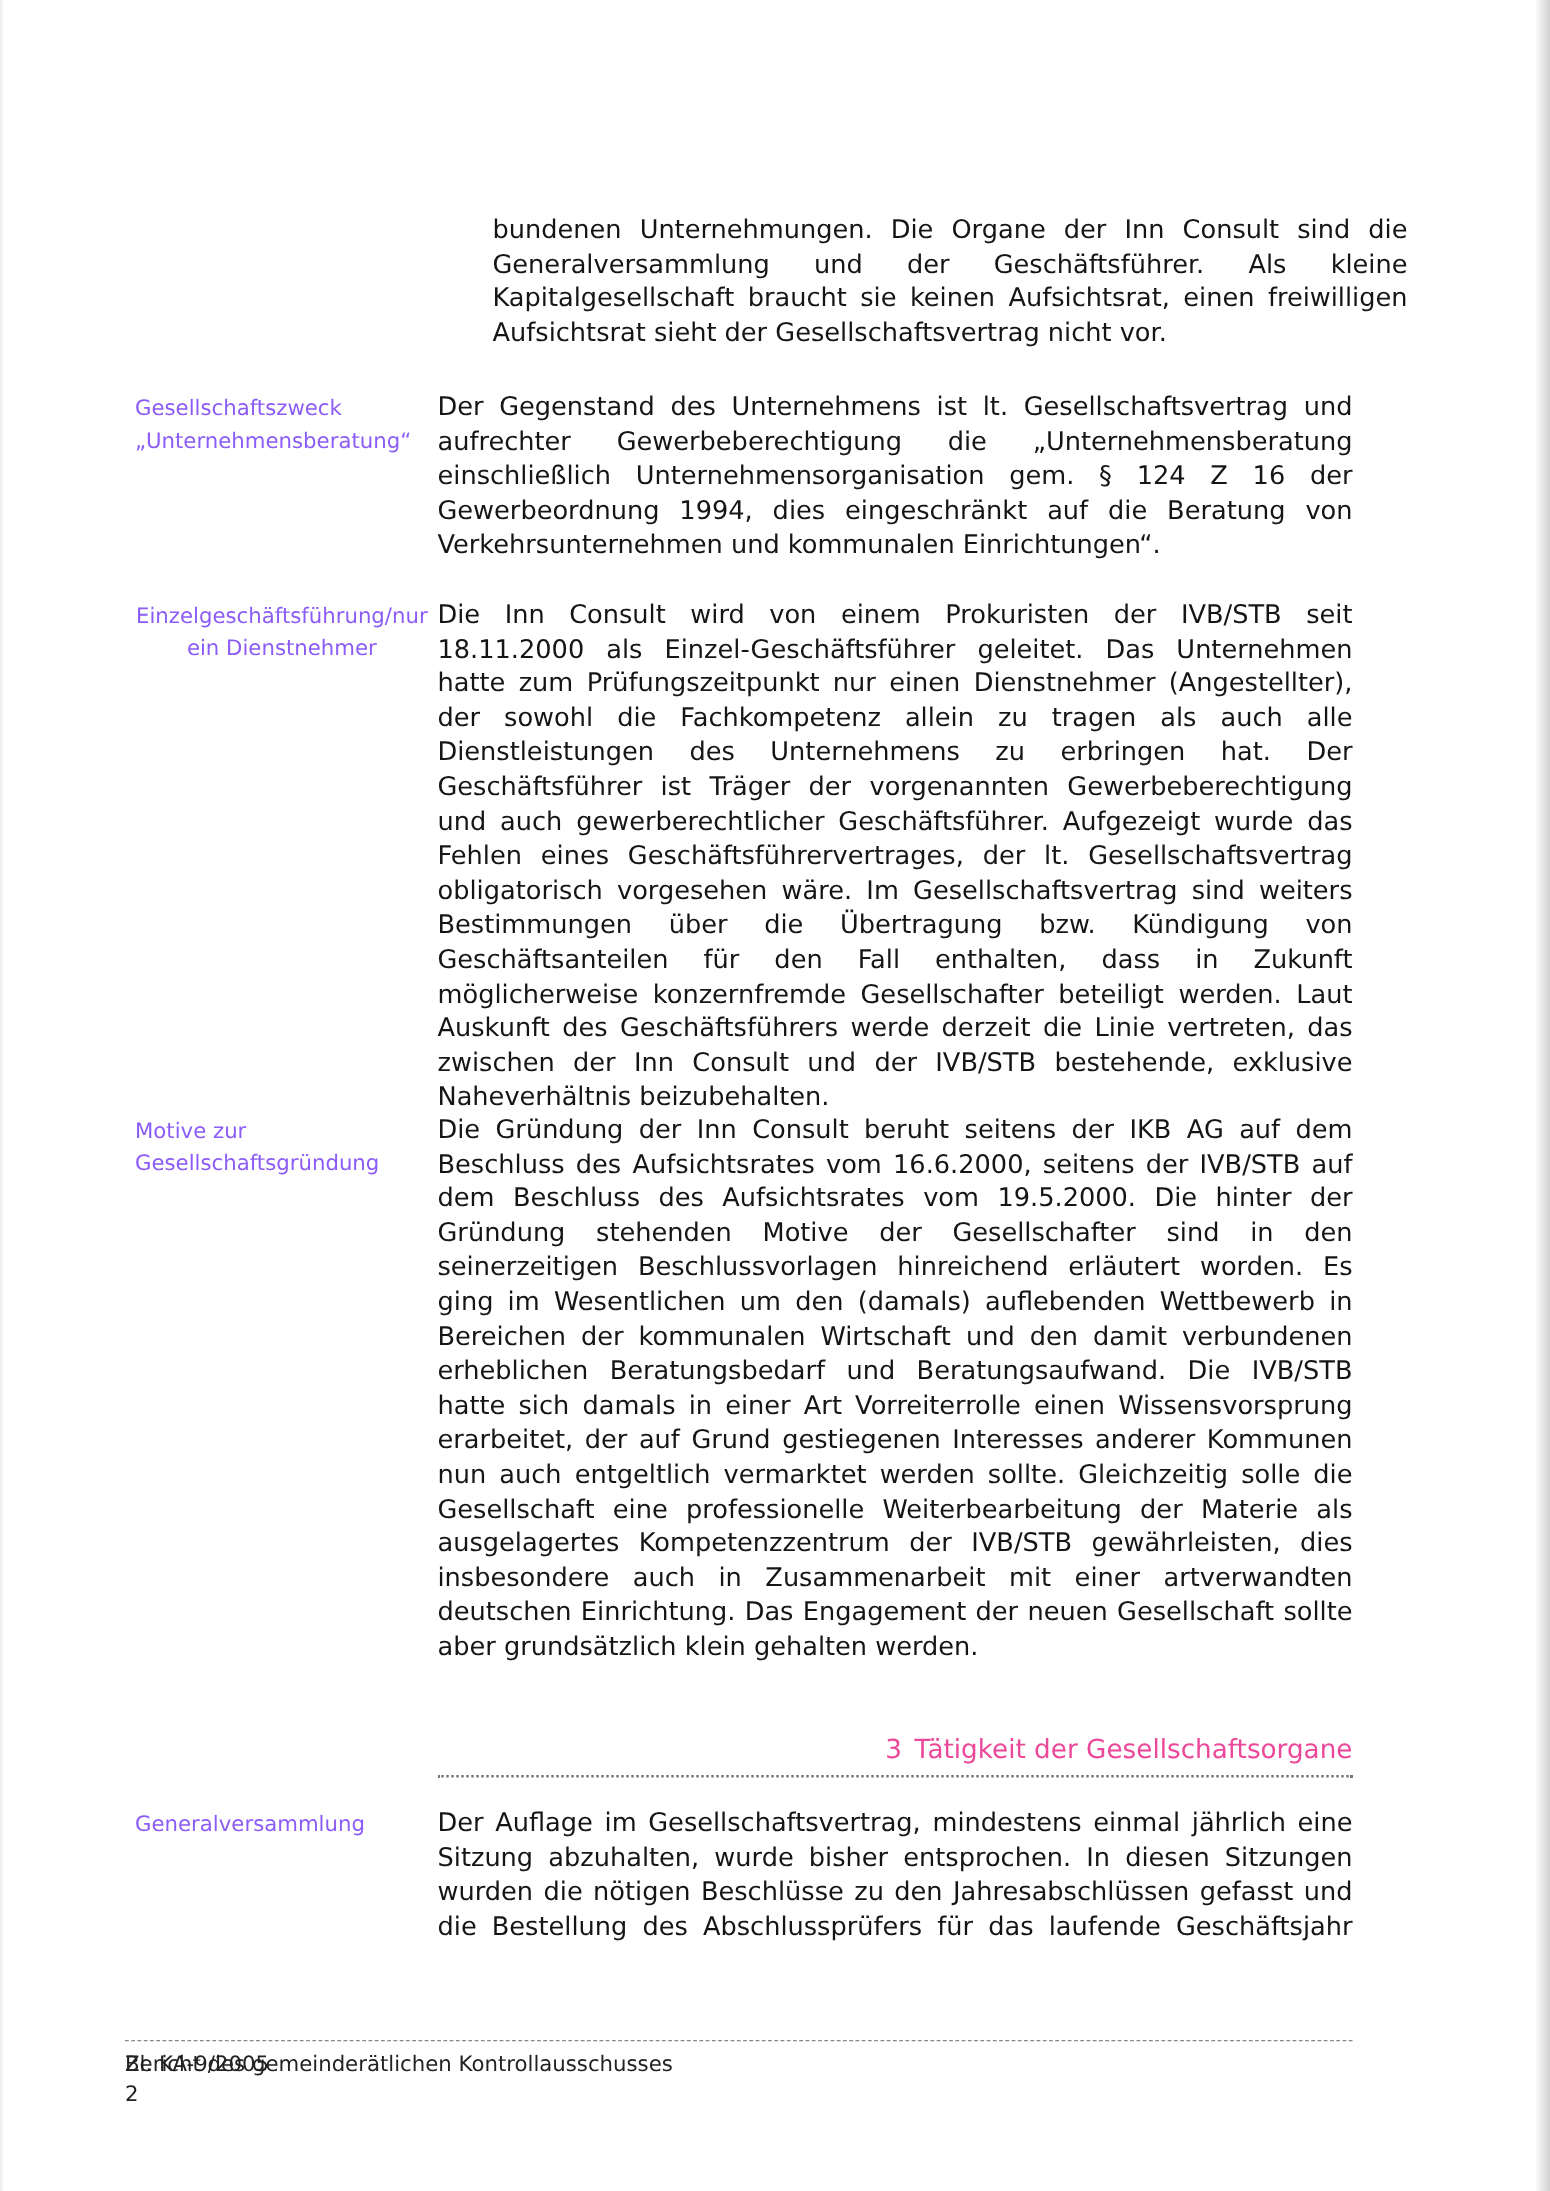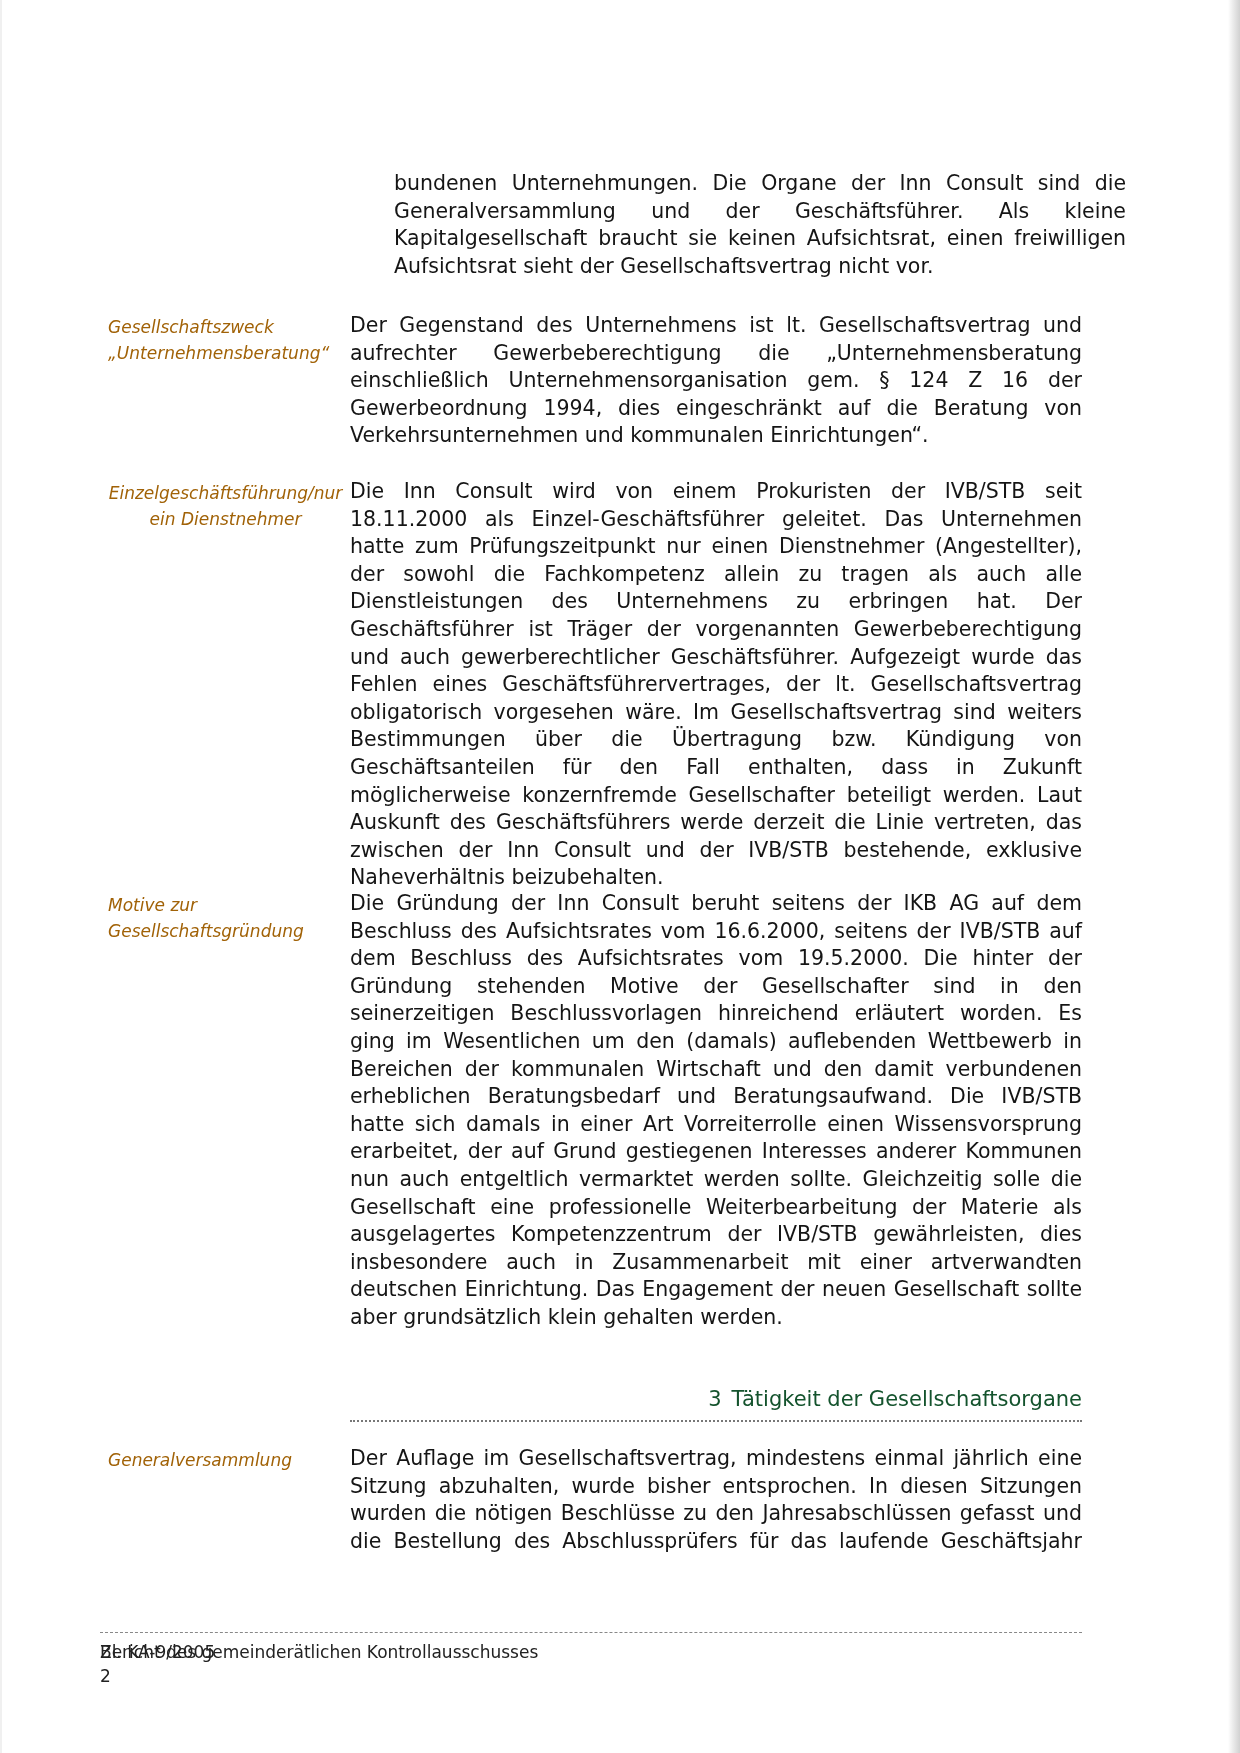--- a/index.html
+++ b/index.html
@@ -10,30 +10,30 @@
   .scan-edge-right {
     position: absolute; right: 0; top: 0; width: 12px; height: 1753px;
     background: linear-gradient(to right, #ffffff 0%, #e4e4e4 40%, #bdbdbd 100%);
     opacity: 0.7;
   }
   .scan-edge-left {
     position: absolute; left: 0; top: 0; width: 2px; height: 1753px; background: #f0f0f0;
   }
   .margin-note {
     position: absolute; left: 108px; width: 235px;
-    font-size: 17px; line-height: 26px; color: #a16207; font-style: italic;
+    font-size: 17px; line-height: 26px; color: #8b5cf6;
   }
   .body-text {
     position: absolute; left: 350px; width: 732px;
     font-size: 20.5px; line-height: 27.6px; color: #151515;
     text-align: justify; hyphens: manual;
   }
   .section-heading {
     position: absolute; left: 350px; width: 732px; top: 1385px;
-    text-align: right; font-size: 21px; line-height: 28px; color: #14532d;
+    text-align: right; font-size: 21px; line-height: 28px; color: #ec4899;
   }
   .section-heading .num { margin-right: 10px; }
   .section-rule {
     position: absolute; left: 350px; width: 732px; top: 1420px;
     border-top: 2px dotted #777;
   }
   .footer-rule {
     position: absolute; left: 100px; width: 982px; top: 1632px;
     border-top: 1.5px dashed #888;
   }

